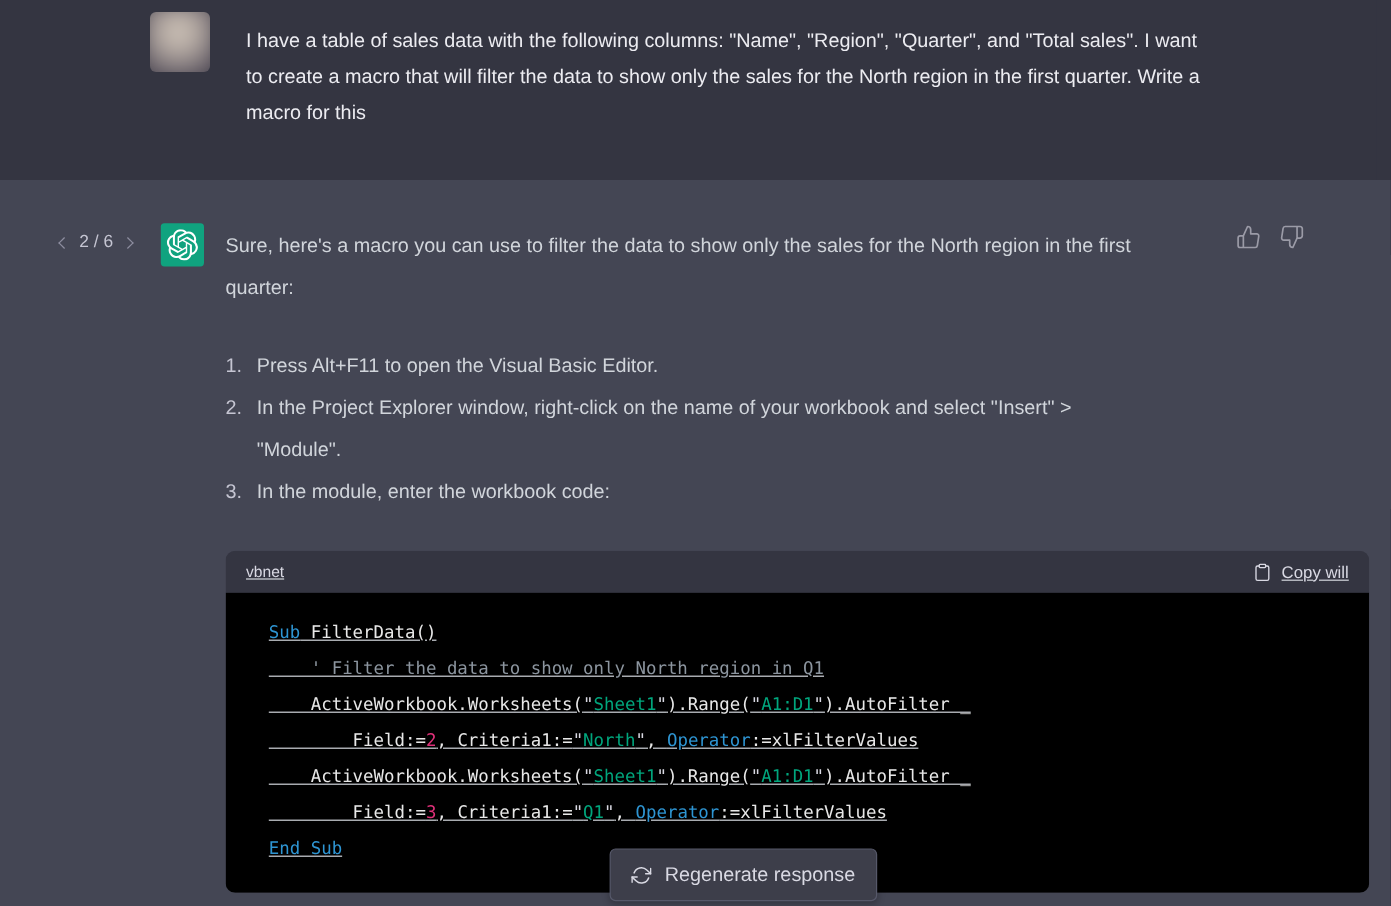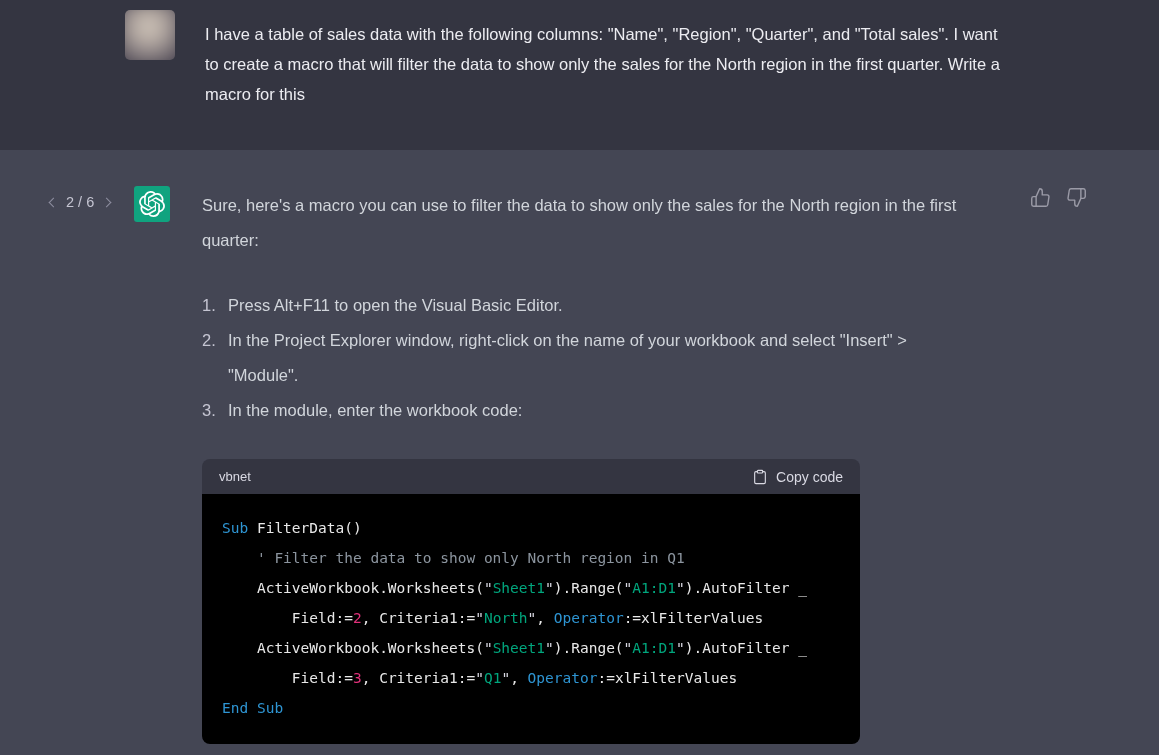--- a/index.html
+++ b/index.html
@@ -57,51 +57,51 @@
   .avatar-assistant svg{width:26px;height:26px;fill:#ffffff;}
   .feedback{
     position:absolute;left:1030px;top:37px;display:flex;gap:15px;
   }
   .fb-btn{
     background:none;border:none;cursor:pointer;color:#9b9ba7;padding:0;
     width:21px;height:21px;
   }
   .fb-btn svg{width:21px;height:21px;stroke:currentColor;fill:none;stroke-width:1.6;stroke-linecap:round;stroke-linejoin:round;}
   .assistant-content{
-    position:absolute;left:202px;top:38px;width:815px;
+    position:absolute;left:188px;top:38px;width:815px;
     color:#d1d5db;font-size:16.5px;
   }
   .intro{width:785px;line-height:35px;}
   .steps{
     list-style:none;margin-top:30px;line-height:35px;
   }
   .steps li{display:flex;}
   .step-num{
     width:26px;flex:none;color:#c5c5d2;
   }
   .step-text{width:742px;}
   
   .code-block{
-    margin-top:31px;width:658px;border-radius:8px;overflow:hidden;
+    margin-top:31px;width:953px;border-radius:8px;overflow:hidden;text-decoration:underline;
   }
   .code-header{
     height:35px;background:var(--code-header-bg,#343541);
     display:flex;align-items:center;justify-content:space-between;
     padding:0 17px;
   }
   .code-lang{color:#d9d9e3;font-size:13px;}
   .copy-btn{
     background:none;border:none;cursor:pointer;color:#d9d9e3;
     display:flex;align-items:center;gap:8px;font-size:14px;
     font-family:"Liberation Sans",sans-serif;
   }
   .copy-btn svg{width:16px;height:16px;stroke:currentColor;fill:none;stroke-width:1.7;stroke-linecap:round;stroke-linejoin:round;}
   .code-body{
     background:var(--code-body-bg,#000000);height:250px;
-    padding:19px 20px;
+    padding:19px 36px;
     font-family:"DejaVu Sans Mono","Liberation Mono",monospace;
     font-size:14.5px;line-height:30px;
     white-space:pre;overflow:hidden;
   }
   
   .regenerate{
     position:absolute;left:508px;top:557px;height:44px;padding:0 17px;
     background:var(--button-bg,#3d3e4a);border:1px solid var(--button-border,#565869);
     border-radius:5px;cursor:pointer;z-index:5;
     color:#d9d9e3;font-size:16.5px;font-family:"Liberation Sans",sans-serif;
@@ -168,22 +168,30 @@
       </ol>
 
       <div class="code-block">
         <div class="code-header">
           <span class="code-lang">vbnet</span>
           <button class="copy-btn">
             <svg viewBox="0 0 24 24">
               <path d="M16 4h2a2 2 0 0 1 2 2v14a2 2 0 0 1-2 2H6a2 2 0 0 1-2-2V6a2 2 0 0 1 2-2h2"></path>
               <rect x="8" y="2" width="8" height="4" rx="1" ry="1"></rect>
             </svg>
-            <span>Copy code</span>
+            <span>Copy will</span>
           </button>
         </div>
         <pre class="code-body"><div><span style="color: rgb(46, 149, 211);">Sub</span><span style="color: rgb(232, 232, 232);"> FilterData()</span></div><div><span style="color: rgb(140, 149, 159);">    ' Filter the data to show only North region in Q1</span></div><div><span style="color: rgb(232, 232, 232);">    ActiveWorkbook.Worksheets(</span><span style="color: rgb(217, 217, 227);">"</span><span style="color: rgb(0, 166, 125);">Sheet1</span><span style="color: rgb(217, 217, 227);">"</span><span style="color: rgb(232, 232, 232);">).Range(</span><span style="color: rgb(217, 217, 227);">"</span><span style="color: rgb(0, 166, 125);">A1:D1</span><span style="color: rgb(217, 217, 227);">"</span><span style="color: rgb(232, 232, 232);">).AutoFilter _</span></div><div><span style="color: rgb(232, 232, 232);">        Field:=</span><span style="color: rgb(223, 48, 121);">2</span><span style="color: rgb(232, 232, 232);">, Criteria1:=</span><span style="color: rgb(217, 217, 227);">"</span><span style="color: rgb(0, 166, 125);">North</span><span style="color: rgb(217, 217, 227);">"</span><span style="color: rgb(232, 232, 232);">, </span><span style="color: rgb(46, 149, 211);">Operator</span><span style="color: rgb(232, 232, 232);">:=xlFilterValues</span></div><div><span style="color: rgb(232, 232, 232);">    ActiveWorkbook.Worksheets(</span><span style="color: rgb(217, 217, 227);">"</span><span style="color: rgb(0, 166, 125);">Sheet1</span><span style="color: rgb(217, 217, 227);">"</span><span style="color: rgb(232, 232, 232);">).Range(</span><span style="color: rgb(217, 217, 227);">"</span><span style="color: rgb(0, 166, 125);">A1:D1</span><span style="color: rgb(217, 217, 227);">"</span><span style="color: rgb(232, 232, 232);">).AutoFilter _</span></div><div><span style="color: rgb(232, 232, 232);">        Field:=</span><span style="color: rgb(223, 48, 121);">3</span><span style="color: rgb(232, 232, 232);">, Criteria1:=</span><span style="color: rgb(217, 217, 227);">"</span><span style="color: rgb(0, 166, 125);">Q1</span><span style="color: rgb(217, 217, 227);">"</span><span style="color: rgb(232, 232, 232);">, </span><span style="color: rgb(46, 149, 211);">Operator</span><span style="color: rgb(232, 232, 232);">:=xlFilterValues</span></div><div><span style="color: rgb(46, 149, 211);">End Sub</span></div></pre>
       </div>
     </div>
 
+    <button class="regenerate">
+      <svg viewBox="0 0 24 24">
+        <path d="M23 4v6h-6"></path>
+        <path d="M1 20v-6h6"></path>
+        <path d="M3.51 9a9 9 0 0 1 14.85-3.36L23 10M1 14l4.64 4.36A9 9 0 0 0 20.49 15"></path>
+      </svg>
+      <span>Regenerate response</span>
+    </button>
 
   </section>
 </div>
 
 </body></html>

